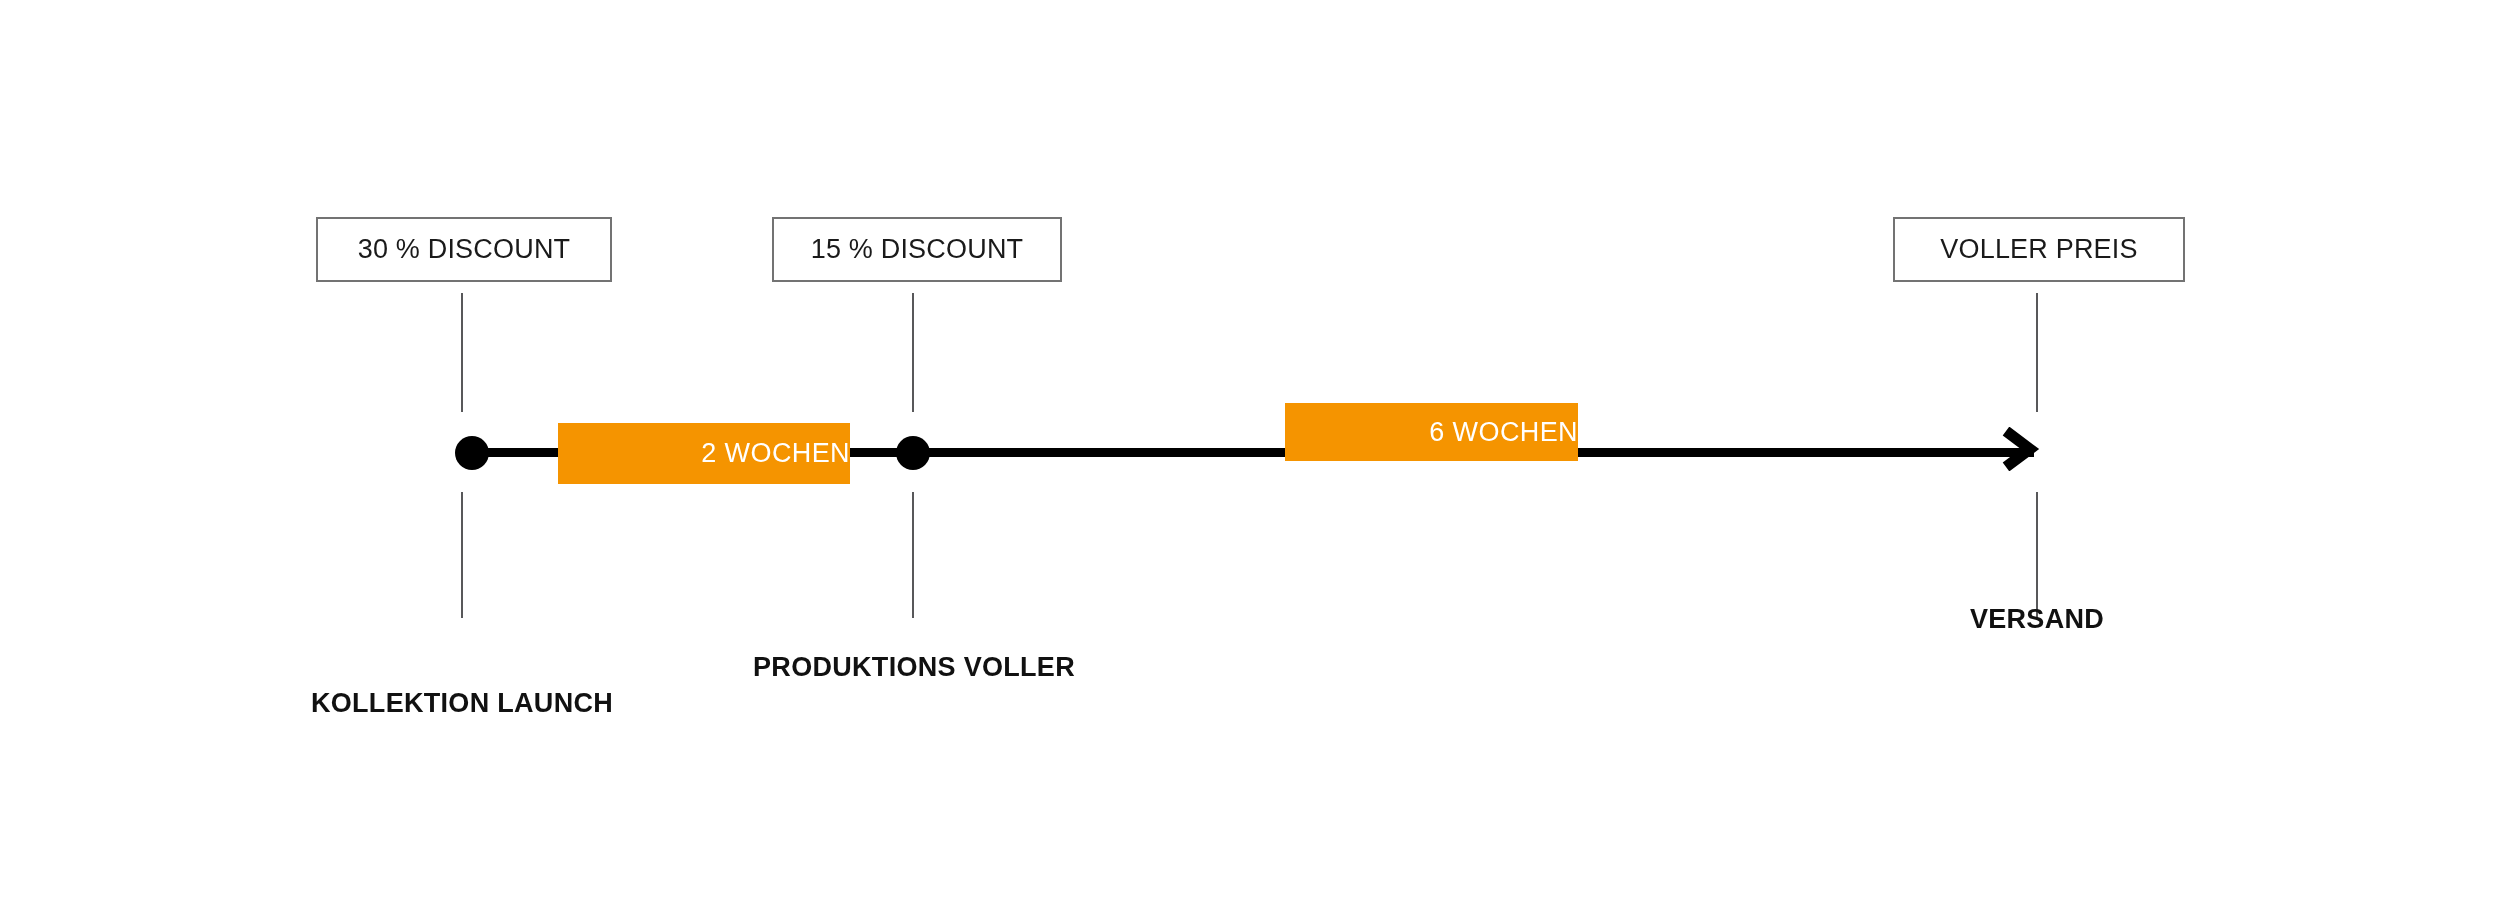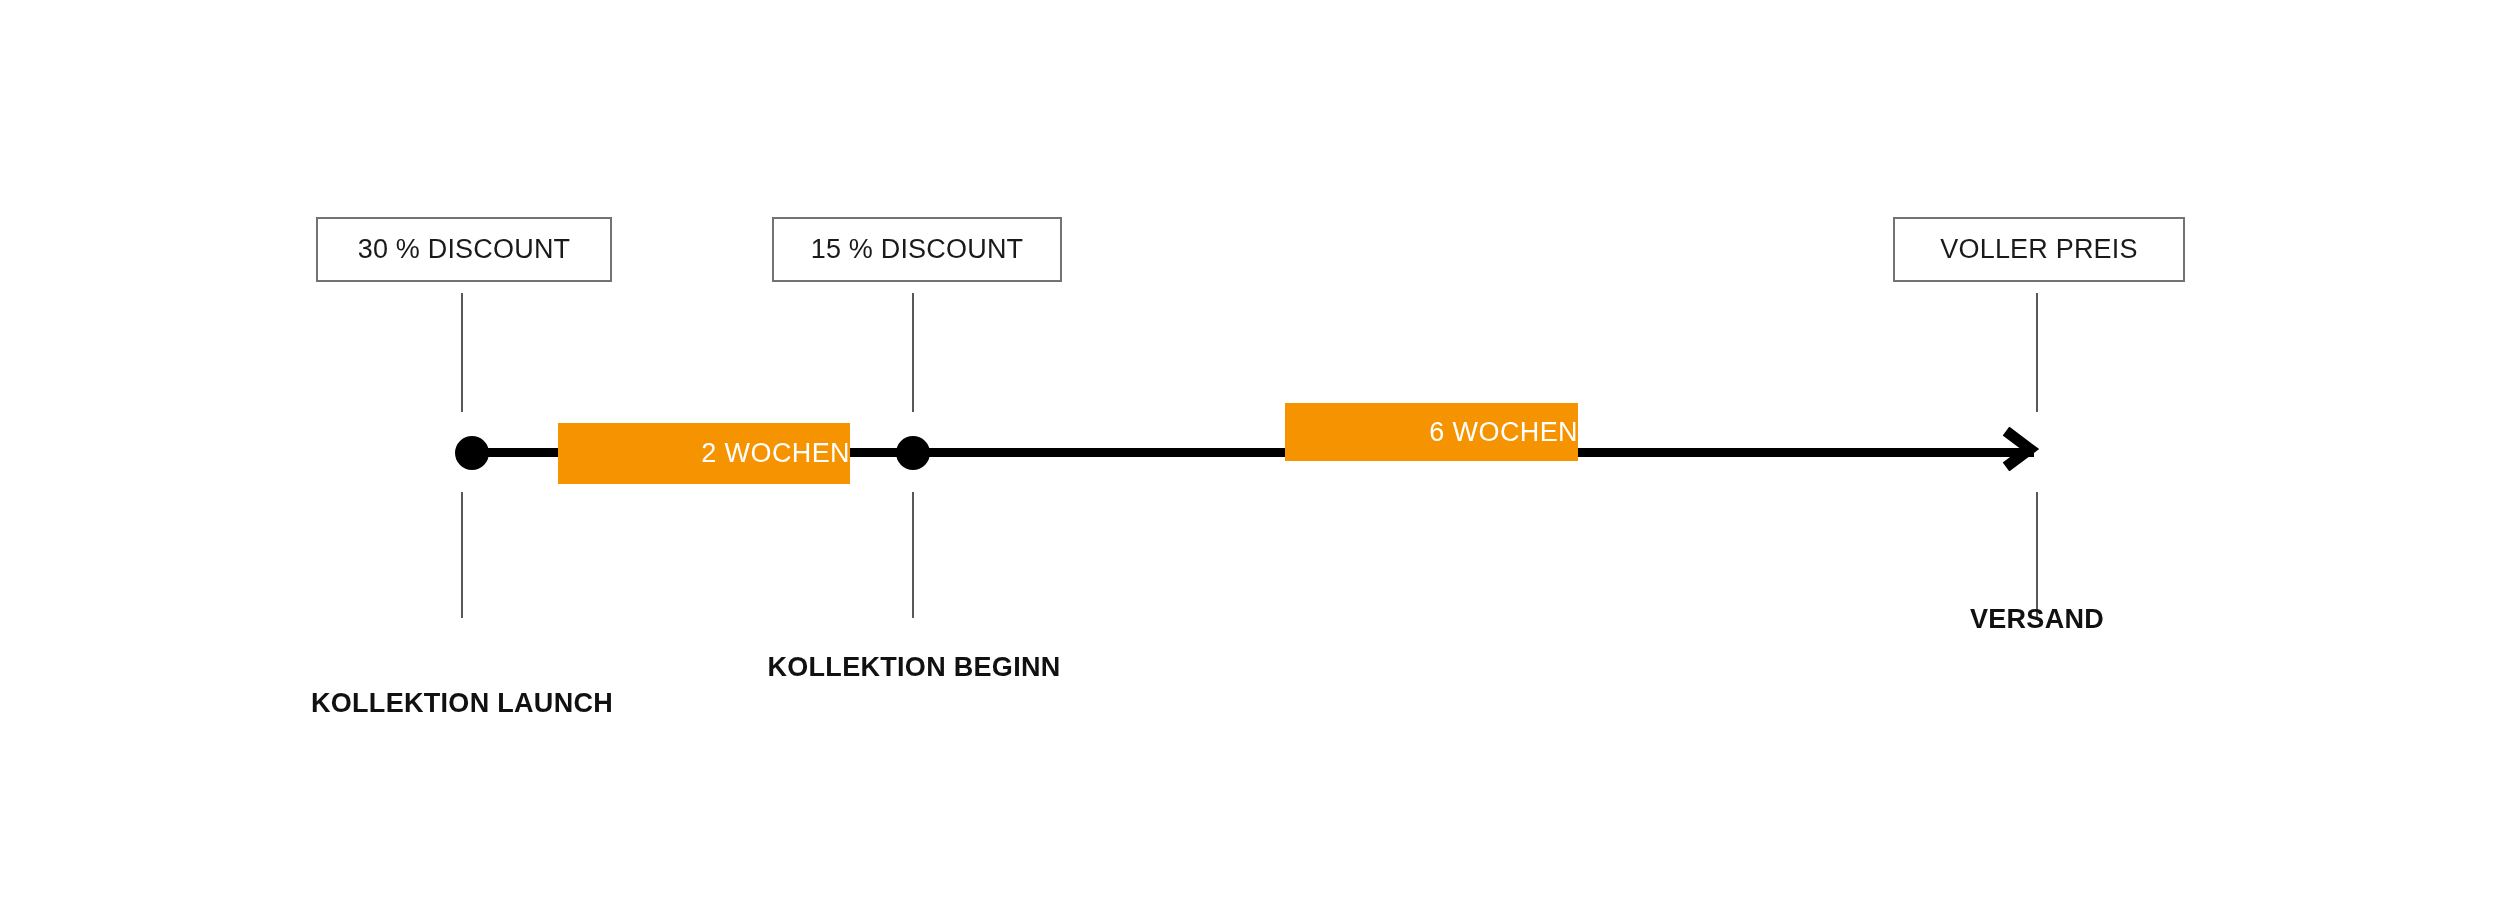--- a/index.html
+++ b/index.html
@@ -125,17 +125,17 @@
   <div class="duration-bar" style="left:558px; top:423px; width:292px; height:61px;">
     <span>2 WOCHEN</span>
   </div>
 
   <div class="duration-bar" style="left:1285px; top:403px; width:293px; height:58px;">
     <span>6 WOCHEN</span>
   </div>
 
   <div class="milestone-label" style="left:462px; top:648px;margin-top:40px;">KOLLEKTION LAUNCH</div>
 
-  <div class="milestone-label" style="left:914px; top:652px;">KOLLEKTION BEGINN</div>
+  <div class="milestone-label" style="left:914px; top:652px;">PRODUKTIONS VOLLER</div>
 
   <div class="milestone-label" style="left:2037px; top:604px;">VERSAND</div>
 
 </div>
 
 </body></html>

